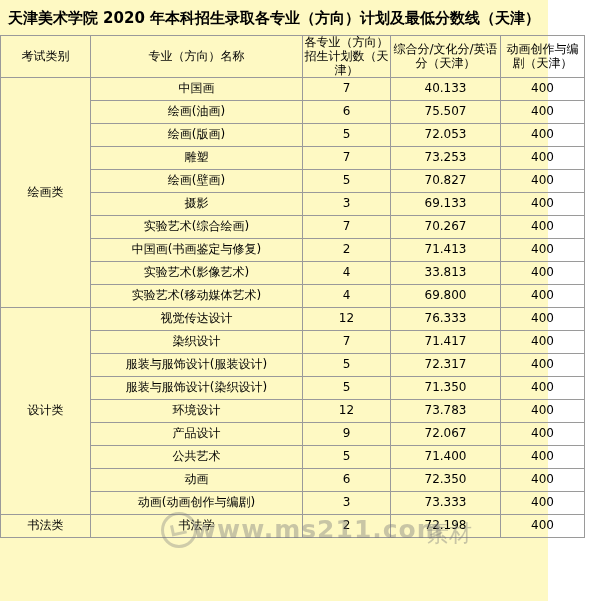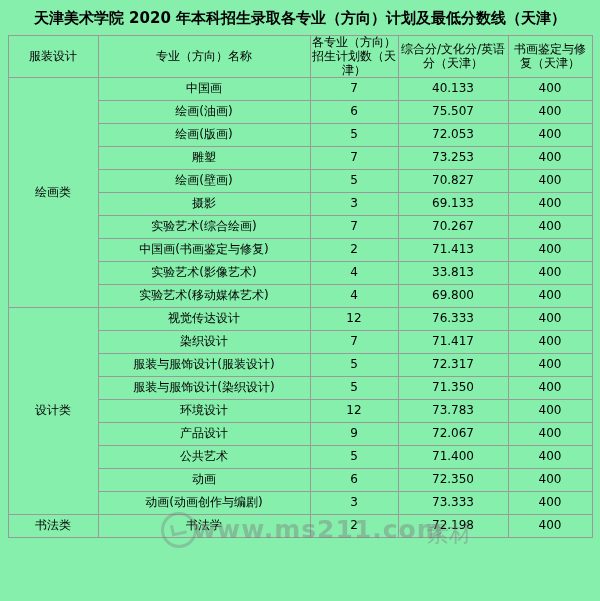--- a/index.html
+++ b/index.html
@@ -8,24 +8,24 @@
   }
   body {
     width: 600px;
     height: 601px;
     background: #ffffff;
     font-family: "DejaVu Sans", "Liberation Sans", sans-serif;
     overflow: hidden;
   }
   #page {
     position: relative;
-    width: 600px;
+    width: 548px;
     height: 601px;
     box-sizing: border-box;
-    background: #86efac;
+    background: #fef9c3;
   }
   .title {
     text-align: center;
     font-size: 15px;
     font-weight: bold;
     color: #000000;
     letter-spacing: 0px;
     padding: 9px 4px 8px 4px;
     line-height: 1.2;
     white-space: nowrap;
@@ -117,25 +117,25 @@
   <table class="main">
     <colgroup>
       <col style="width:90px">
       <col style="width:212px">
       <col style="width:88px">
       <col style="width:110px">
       <col style="width:84px">
     </colgroup>
     <thead>
       <tr>
-        <td>服装设计</td>
+        <td>考试类别</td>
         <td>专业（方向）名称</td>
         <td>各专业（方向）招生计划数（天津）</td>
         <td>综合分/文化分/英语分（天津）</td>
-        <td>书画鉴定与修复（天津）</td>
+        <td>动画创作与编剧（天津）</td>
       </tr>
     </thead>
     <tbody>
 
       <tr>
         <td class="cat" rowspan="10">绘画类</td>
         <td>中国画</td>
         <td class="num">7</td>
         <td class="num">40.133</td>
         <td class="num">400</td>

